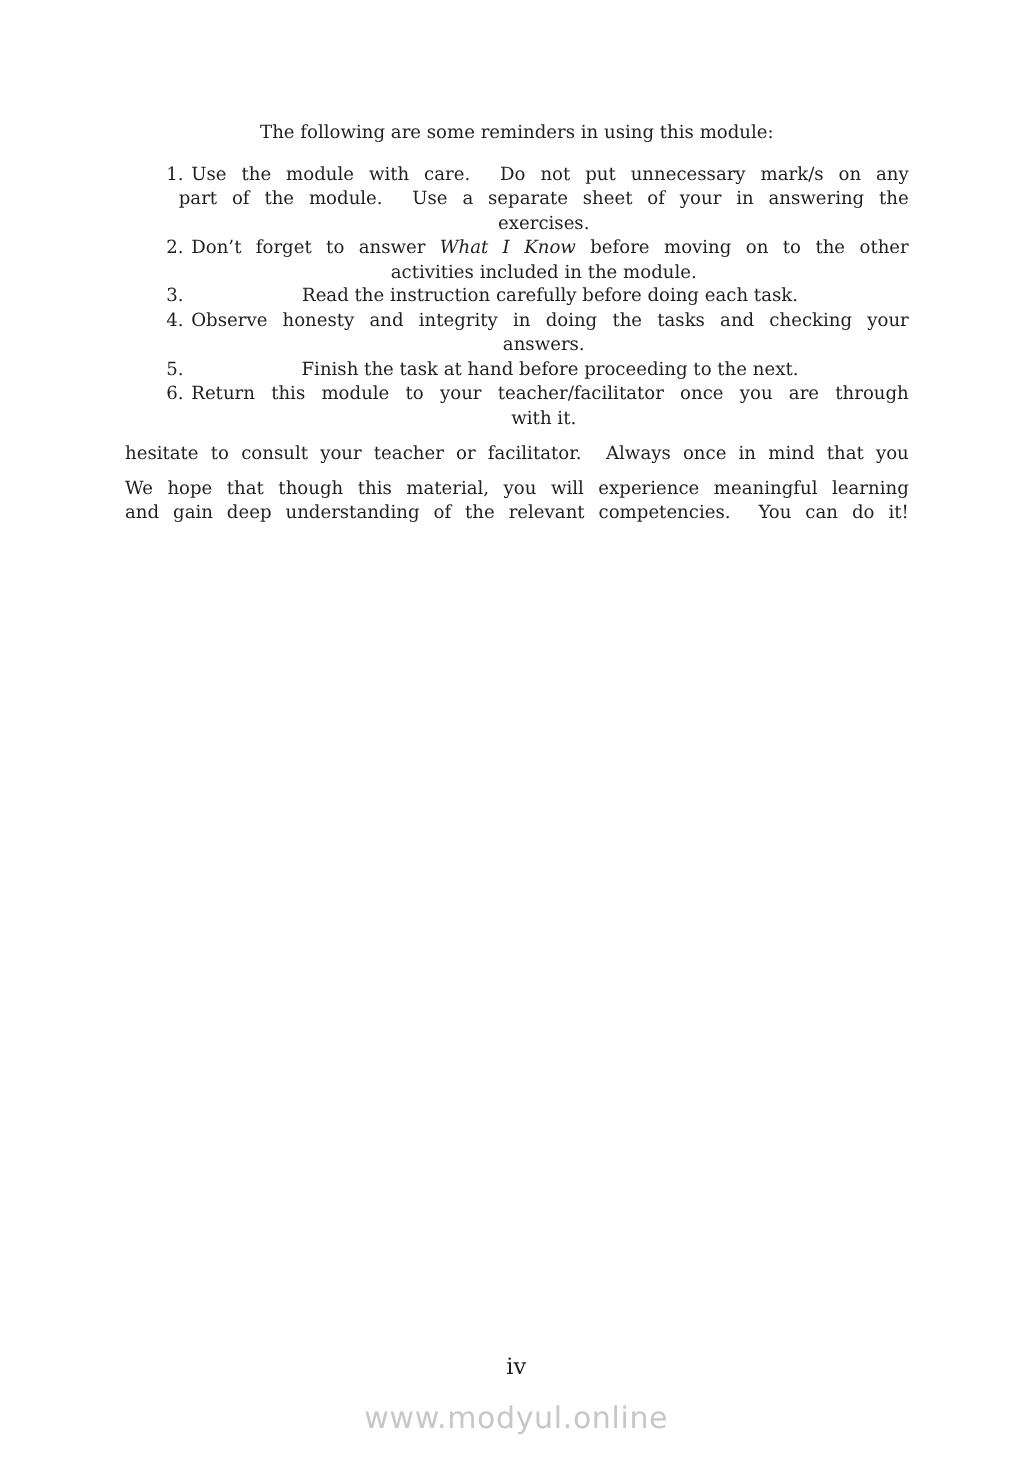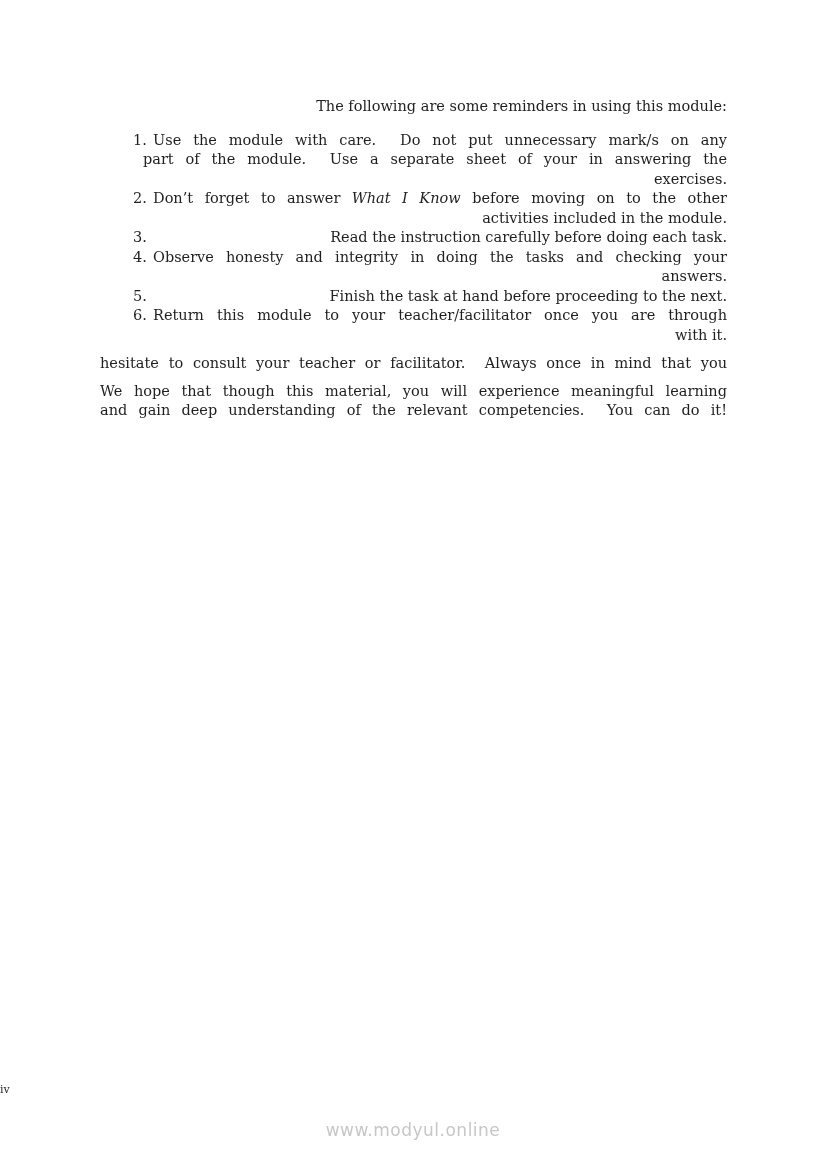--- a/index.html
+++ b/index.html
@@ -16,21 +16,21 @@
   .content {
     position: absolute;
     left: 100px;
     top: 97px;
     width: 627px;
     font-size: 14.5px;
     line-height: 19.5px;
   }
   .jline {
     white-space: pre-wrap;
-    text-align: right;
+    text-align: center;
   }
   .jline.j {
     text-align: justify;
     text-align-last: justify;
   }
   .intro { margin: 0 0 14px 0; }
   .list { margin: 0; padding: 0; list-style: none; }
   .li { position: relative; padding-left: 43px; }
   .li .num {
     position: absolute;
@@ -39,31 +39,32 @@
     white-space: nowrap;
   }
   .li .l1 { padding-left: 10px; }
   .para2 { margin-top: 9px; }
   .para3 { margin-top: 8px; }
   .page-number {
     position: absolute;
     left: 0;
     top: 1083px;
     width: 100%;
-    font-size: 11px;
+    text-align: center;
+    font-size: 18px;
     color: #1f1f1f;
   }
   .watermark {
     position: absolute;
     left: 0;
     top: 1120px;
     width: 100%;
     text-align: center;
     font-family: "DejaVu Sans", "Liberation Sans", sans-serif;
-    font-size: 17px;
+    font-size: 24px;
     letter-spacing: 0.5px;
     color: #c7c7c7;
   }
   em.wik { font-style: italic; }
 </style>
 </head>
 <body>
 
 <div class="page">
   <div class="content">

